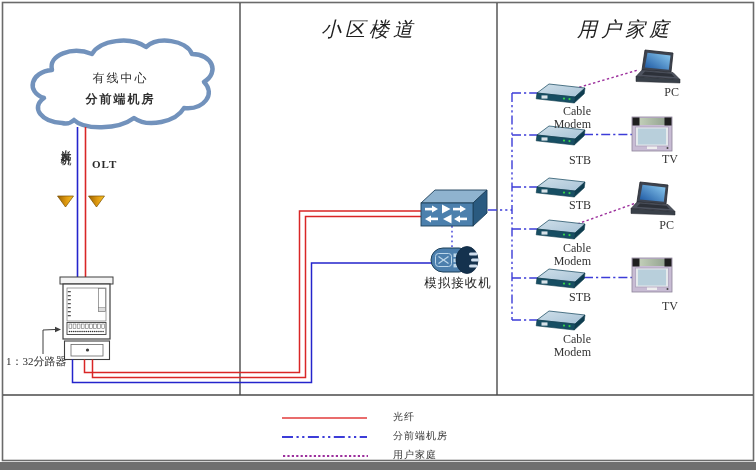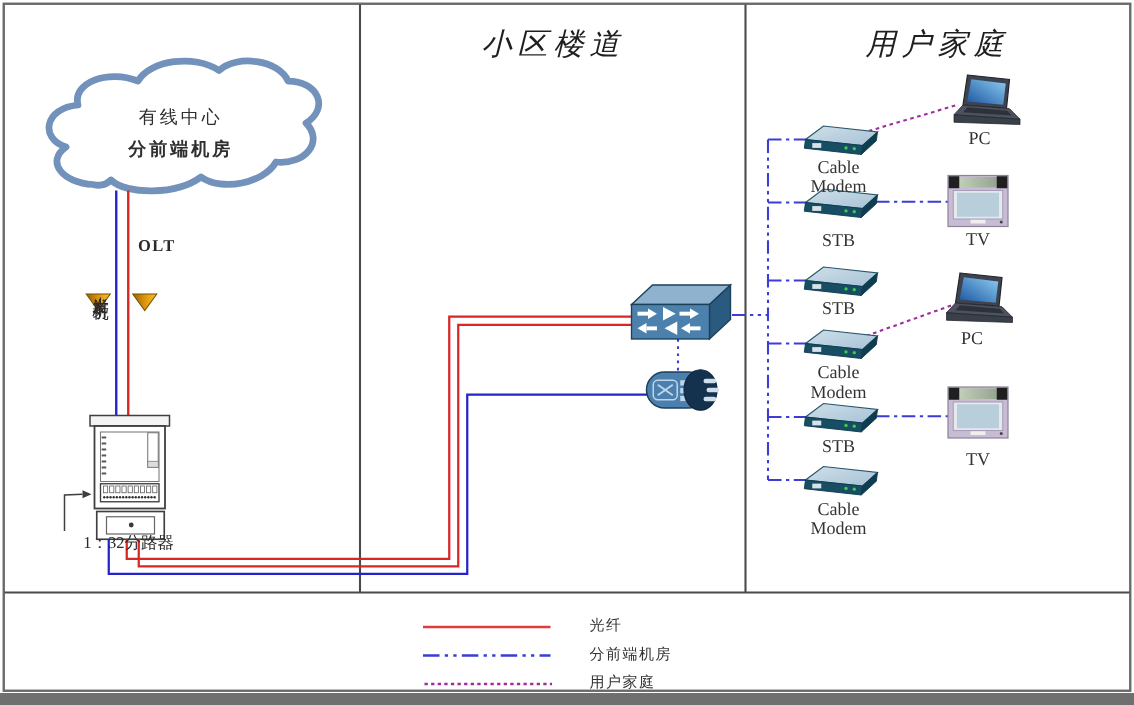--- a/index.html
+++ b/index.html
@@ -1,25 +1,25 @@
 <!DOCTYPE html>
 <html><head>
 <meta charset="utf-8">
 <style>
   html,body{margin:0;padding:0;background:#fff;}
   #canvas{position:relative;width:756px;height:470px;background:#ffffff;overflow:hidden;
           font-family:"Liberation Serif","DejaVu Serif",serif;}
   svg{position:absolute;left:0;top:0;}
-  .lbl{position:absolute;color:#2a2a2a;white-space:pre-line;text-align:right;}
+  .lbl{position:absolute;color:#2a2a2a;white-space:pre-line;}
   .center{text-align:center;}
   .title{font-size:20px;letter-spacing:4px;color:#1f1f1f;font-style:italic;}
   .cloudtxt{font-size:12px;letter-spacing:2px;color:#2f2f2f;}
   .small{font-size:11px;}
   .vert{writing-mode:vertical-rl;text-orientation:upright;letter-spacing:2px;height:56px;}
-  .devlbl{font-size:12px;line-height:13px;color:#333;}
+  .devlbl{font-size:12px;line-height:13px;color:#333;text-align:right;}
   .midlbl{font-size:12.5px;letter-spacing:1px;color:#1f1f1f;}
   .leglbl{font-size:10px;letter-spacing:1px;color:#333;}
   .olt{font-weight:600;letter-spacing:1px;}
 </style>
 </head>
 <body>
 
 <div id="canvas">
 
 <svg width="756" height="470" viewBox="0 0 756 470">
@@ -231,20 +231,21 @@
 <div class="lbl cloudtxt center" style="left:48px;top:70px;width:145px;">有线中心</div>
 <div class="lbl cloudtxt center" style="left:48px;top:91px;width:145px;font-weight:bold;">分前端机房</div>
 
 <div class="lbl small vert" style="left:58px;top:140px;">光发射机</div>
 <div class="lbl small olt" style="left:92px;top:158px;">OLT</div>
 <div class="lbl small" style="left:6px;top:354px;width:110px;">1：32分路器</div>
 
 <div class="lbl title center" style="left:241px;top:16px;width:256px;">小区楼道</div>
 <div class="lbl title center" style="left:497px;top:16px;width:256px;">用户家庭</div>
 
+<div class="lbl midlbl center" style="left:414px;top:275px;width:88px;">模拟接收机</div>
 
 <div class="lbl devlbl center" style="left:527px;top:105px;width:64px;">Cable Modem</div>
 <div class="lbl devlbl center" style="left:527px;top:154px;width:64px;">STB</div>
 <div class="lbl devlbl center" style="left:527px;top:199px;width:64px;">STB</div>
 <div class="lbl devlbl center" style="left:527px;top:242px;width:64px;">Cable Modem</div>
 <div class="lbl devlbl center" style="left:527px;top:291px;width:64px;">STB</div>
 <div class="lbl devlbl center" style="left:527px;top:333px;width:64px;">Cable Modem</div>
 
 <div class="lbl devlbl center" style="left:627px;top:86px;width:52px;">PC</div>
 <div class="lbl devlbl center" style="left:626px;top:153px;width:52px;">TV</div>

